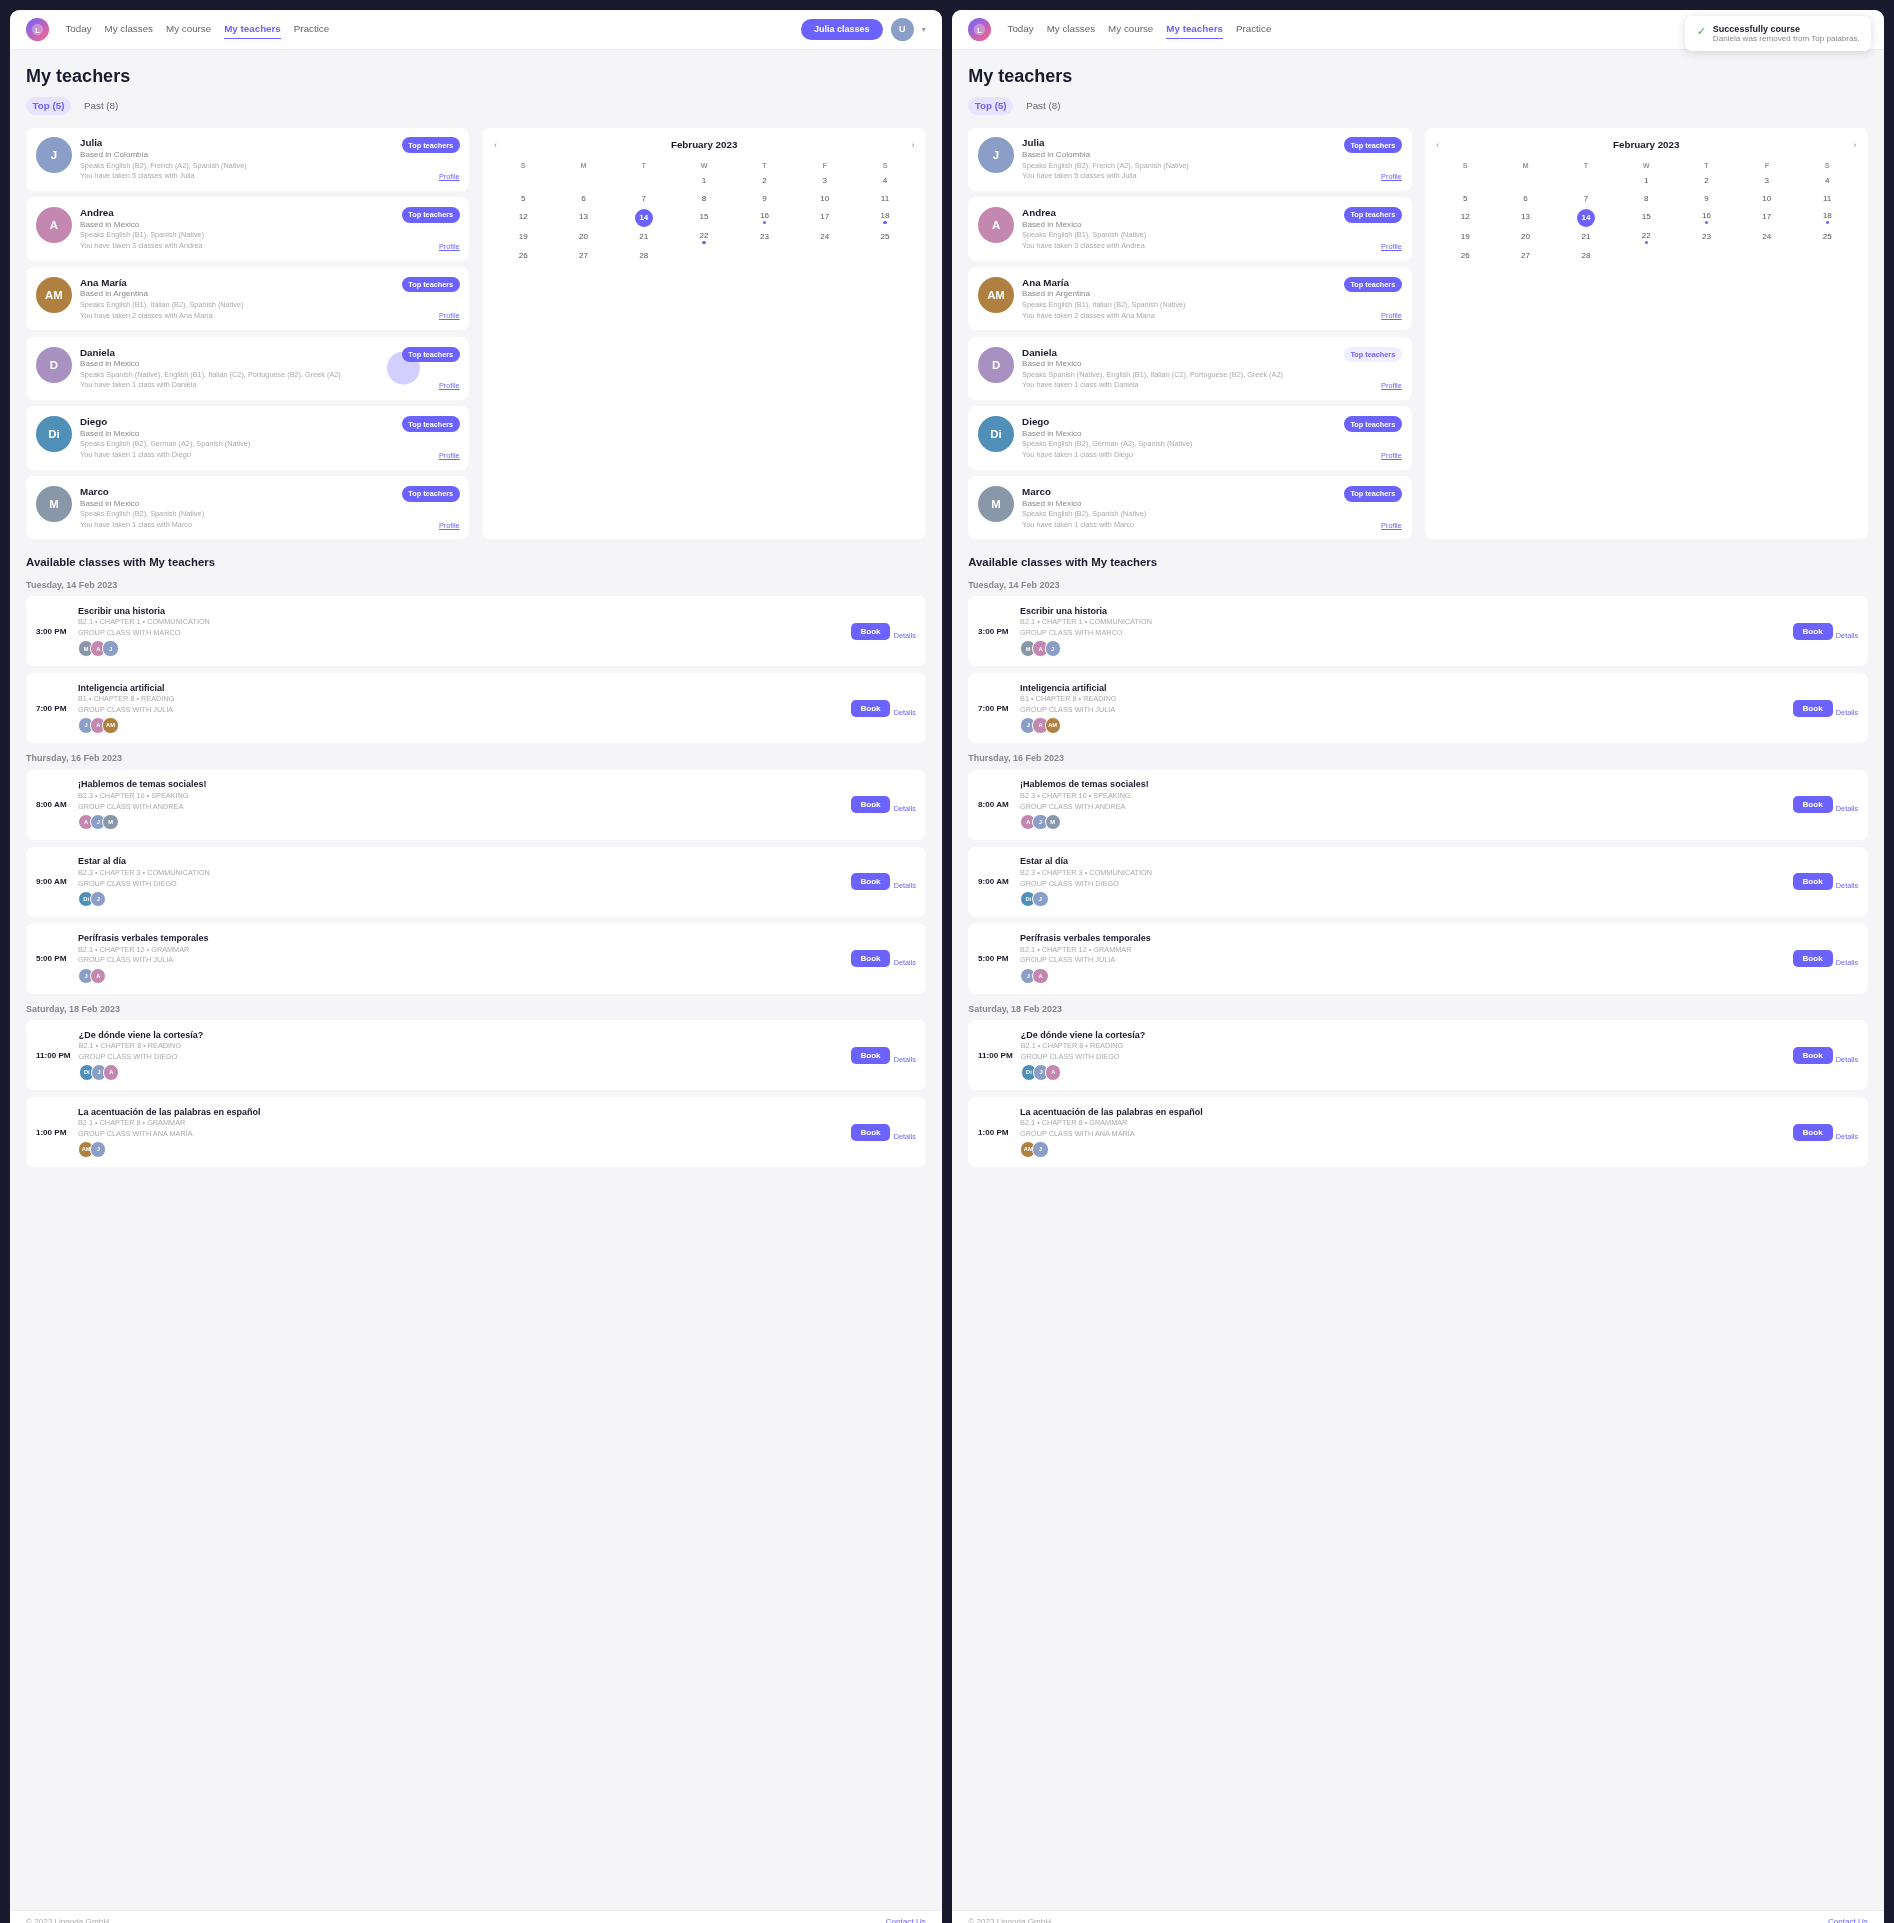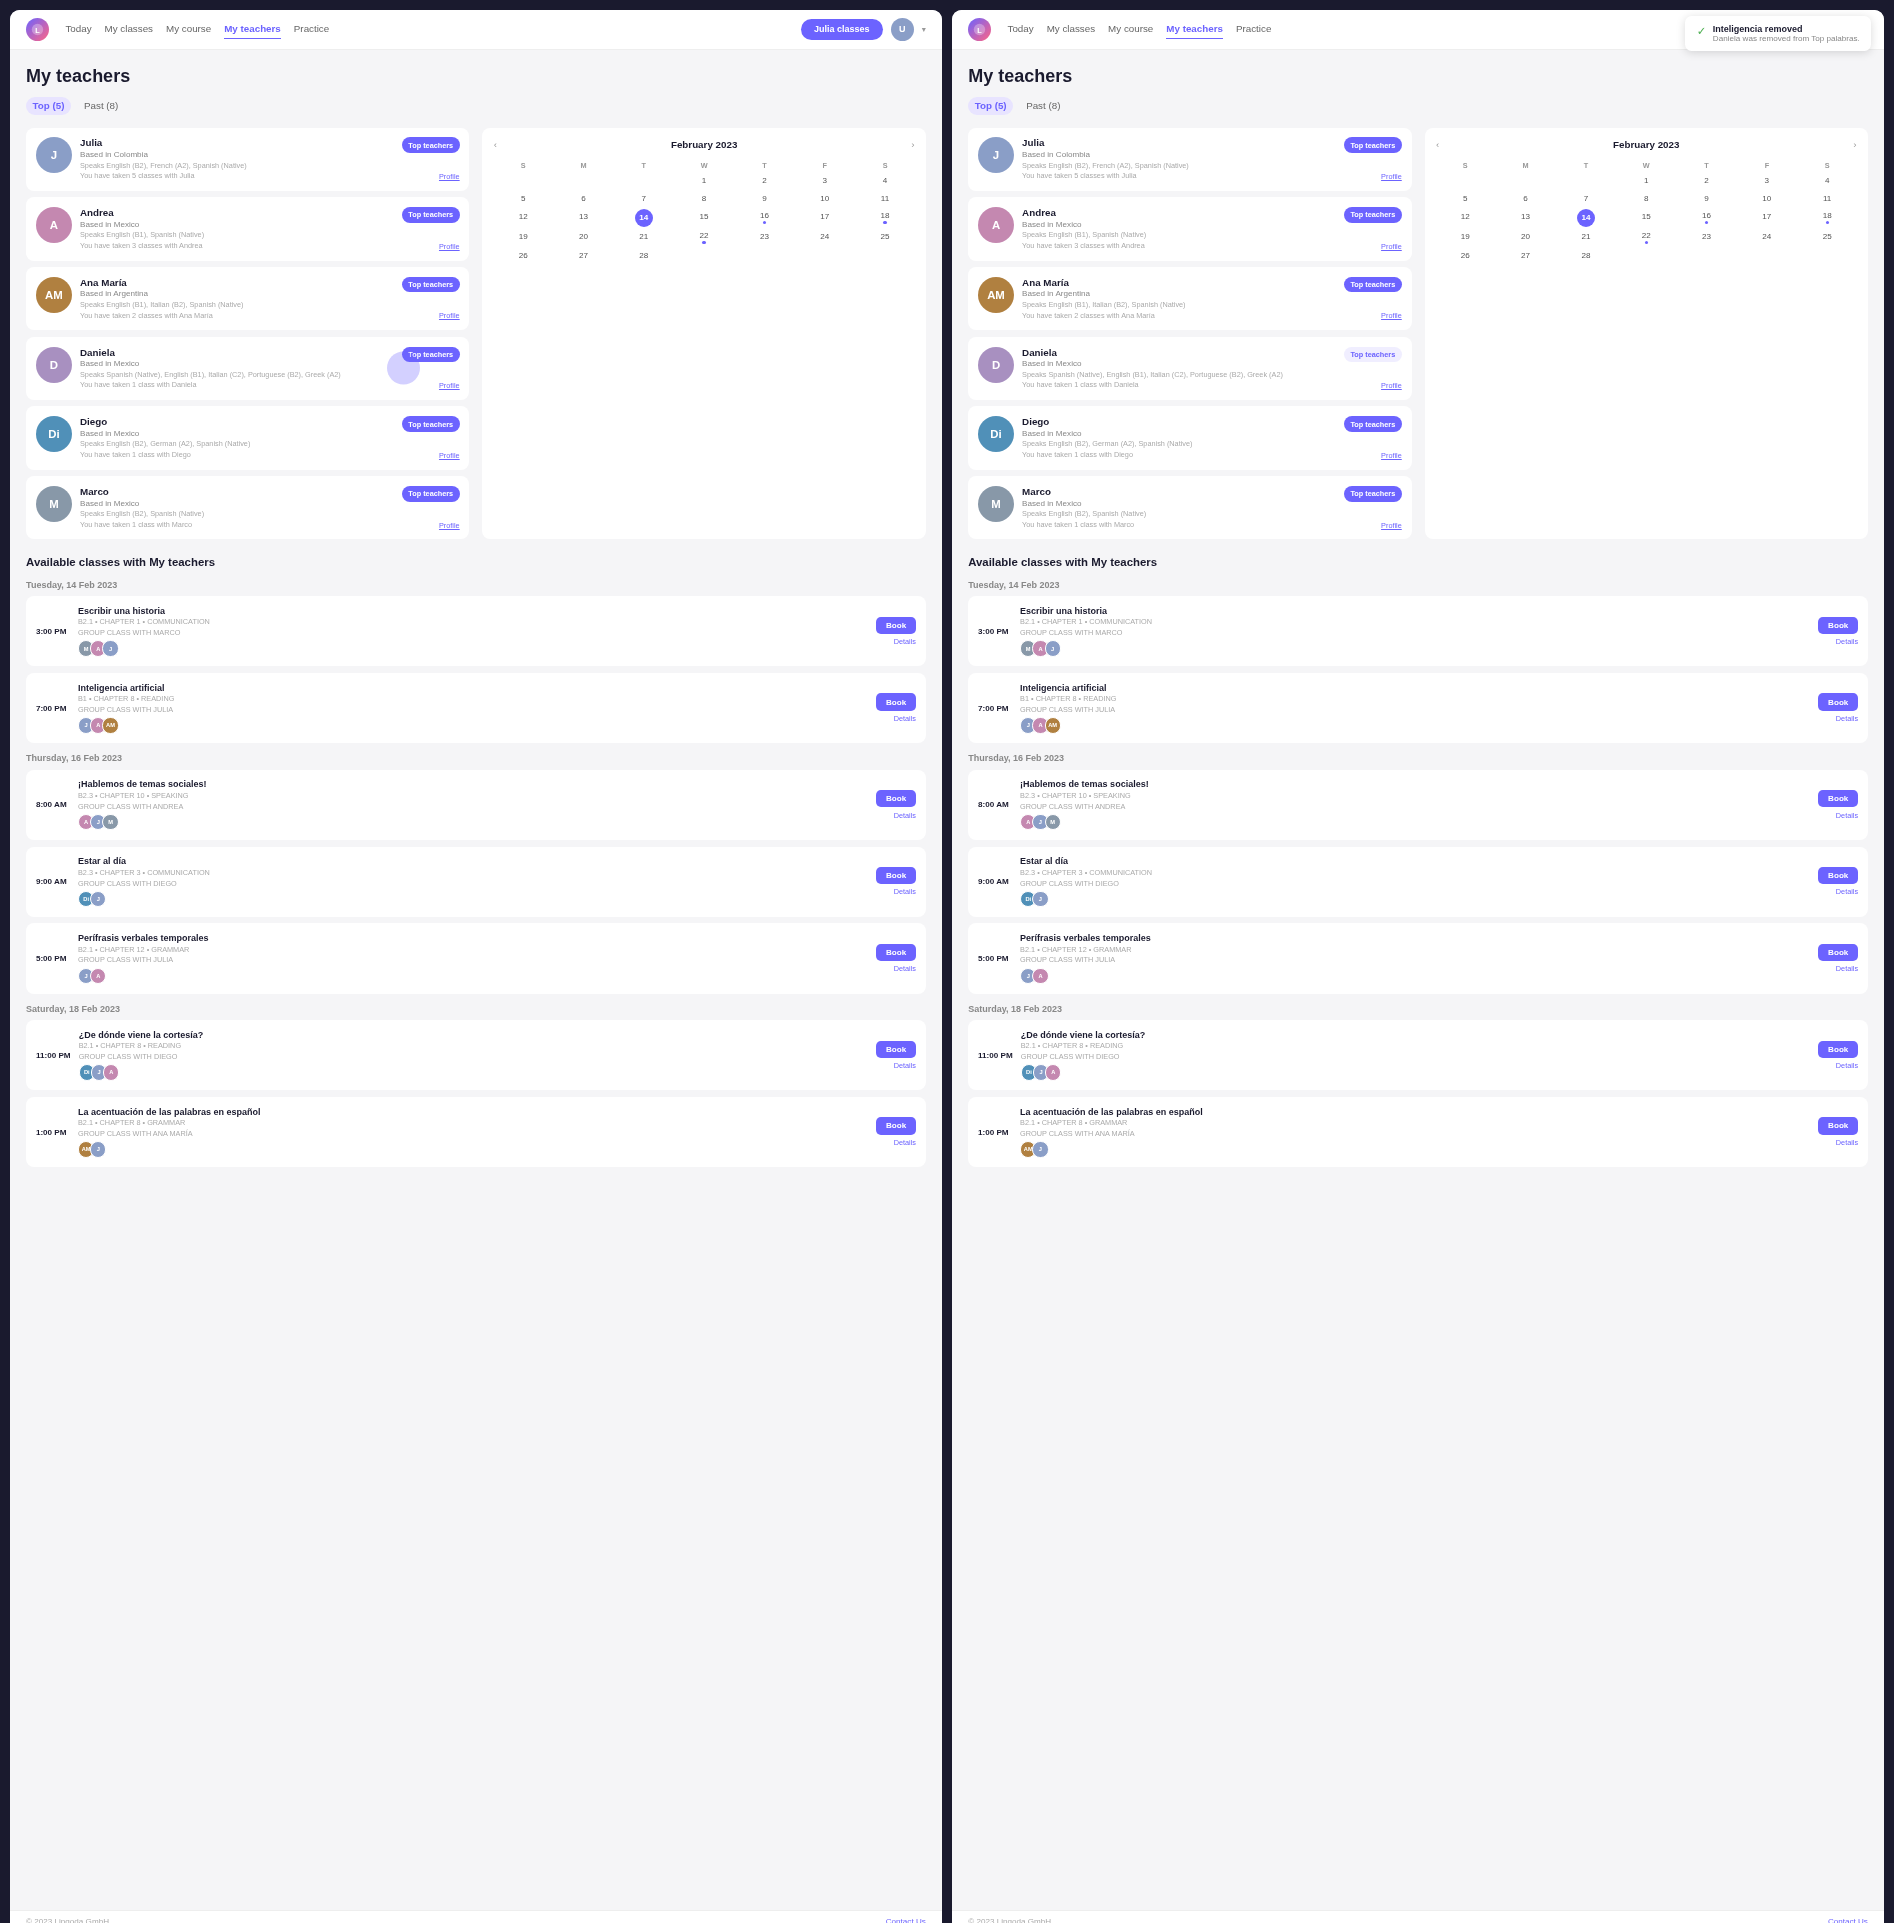--- a/index.html
+++ b/index.html
@@ -254,21 +254,21 @@
       font-size: 7.3px;
       color: #aaa;
       margin-bottom: 3.3px;
     }
     .class-avatars {
       display: flex;
       gap: -3.3px;
     }
     .class-buttons {
       display: flex;
-      flex-direction: column;
+      flex-direction: row;
       gap: 3.3px;
       align-items: flex-end;
     }
     .book-class-btn {
       background: #6c63ff;
       color: white;
       border: none;
       border-radius: 4.9px;
       padding: 4.1px 9.8px;
       font-size: 8.1px;
@@ -659,21 +659,21 @@
         </div>
         <div class="nav-right">
           <div>
             <div style="width:23px;height:23px;border-radius:50%;background:#8a9ec7;display:flex;align-items:center;justify-content:center;font-size:9px;color:white;font-weight:bold;">U</div>
           </div>
           <span class="chevron-down">▾</span>
         </div>
         <div class="toast">
       <span style="color:#4caf50;font-size:11.4px;">✓</span>
       <div>
-        <div style="font-size:9px;font-weight:700;color:#1a1a2e;">Inteligencia removed</div>
+        <div style="font-size:9px;font-weight:700;color:#1a1a2e;">Successfully course</div>
         <div style="font-size:8.1px;color:#888;">Daniela was removed from Top palabras.</div>
       </div>
     </div>
       </div>
       <div class="content">
         <h1 class="page-title">My teachers</h1>
         <div class="tabs">
           <span class="tab active">Top (5)</span>
           <span class="tab">Past (8)</span>
         </div>

